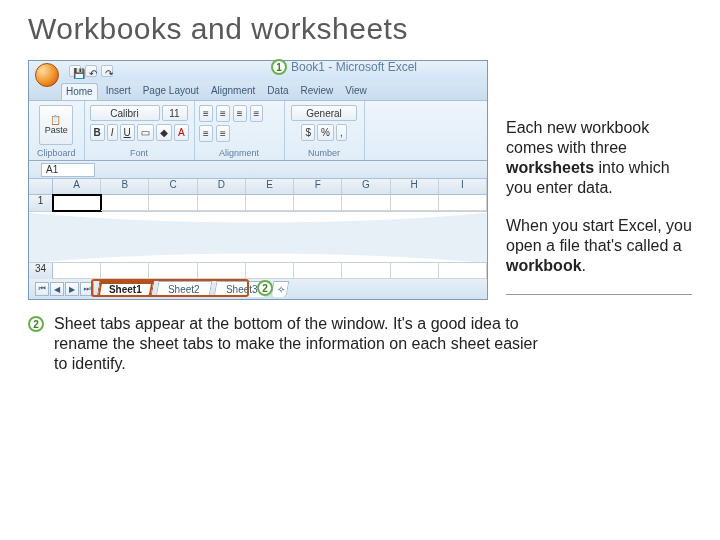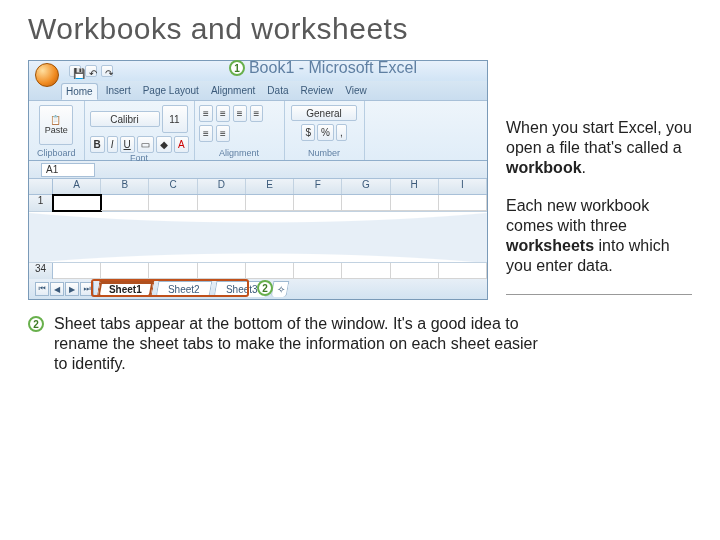--- a/index.html
+++ b/index.html
@@ -64,21 +64,21 @@
     background: #fff;
     border: 2px solid #68b04c;
     color: #3d7a24;
     font-size: 10px;
     font-weight: bold;
     display: inline-flex;
     align-items: center;
     justify-content: center;
   }
   .wb-title {
-    font-size: 16px;
+    font-size: 12px;
     color: #5f7fa2;
     text-align: center;
   }
   .ribbon-tabs {
     display: flex;
     gap: 4px;
     padding: 2px 4px 0 32px;
     font-size: 10px;
     color: #3b5a7a;
     background: linear-gradient(#d7e6f3,#c9ddef);
@@ -113,21 +113,21 @@
     border: 1px solid #b0c6dc;
     background: linear-gradient(#fdfdfd,#e7eff7);
     border-radius: 2px;
     padding: 2px 3px;
     font-size: 10px;
     color: #333;
     display:inline-flex; align-items:center; justify-content:center;
   }
   .paste-big { width:34px; height:40px; flex-direction:column; font-size:9px; }
   .fontbox { width:70px; height:16px; font-size:10px; padding:0 3px; text-align:left; }
-  .sizebox { width:26px; height:28px; font-size:10px; }
+  .sizebox { width:26px; height:16px; font-size:10px; }
   .formula-row {
     display:flex;
     background: linear-gradient(#e7eff7,#d9e7f3);
     border-bottom: 1px solid #a8c0d8;
     height: 18px;
     align-items:center;
   }
   .namebox {
     width: 54px; height: 14px;
     background:#fff;
@@ -407,24 +407,24 @@
         <div class="tabs-highlight-box"></div>
         <div class="callout-row">
           <span class="callout-badge">2</span>
         </div>
       </div>
     </div>
   </div>
 
   <div class="para-col">
     <p>
-      <span>When you start Excel, you open a file that's called a </span><b>workbook</b><span>.</span>
+      <span>Each new workbook comes with three </span><b>worksheets</b><span> into which you enter data.</span>
     </p>
     <p>
-      <span>Each new workbook comes with three </span><b>worksheets</b><span> into which you enter data.</span>
+      <span>When you start Excel, you open a file that's called a </span><b>workbook</b><span>.</span>
     </p>
     <div class="divider"></div>
   </div>
 </div>
 
 <div class="lower">
   <div class="bullet-row">
     <span class="callout-badge">2</span>
     <p>Sheet tabs appear at the bottom of the window. It's a good idea to rename the sheet tabs to make the information on each sheet easier to identify.</p>
   </div>

